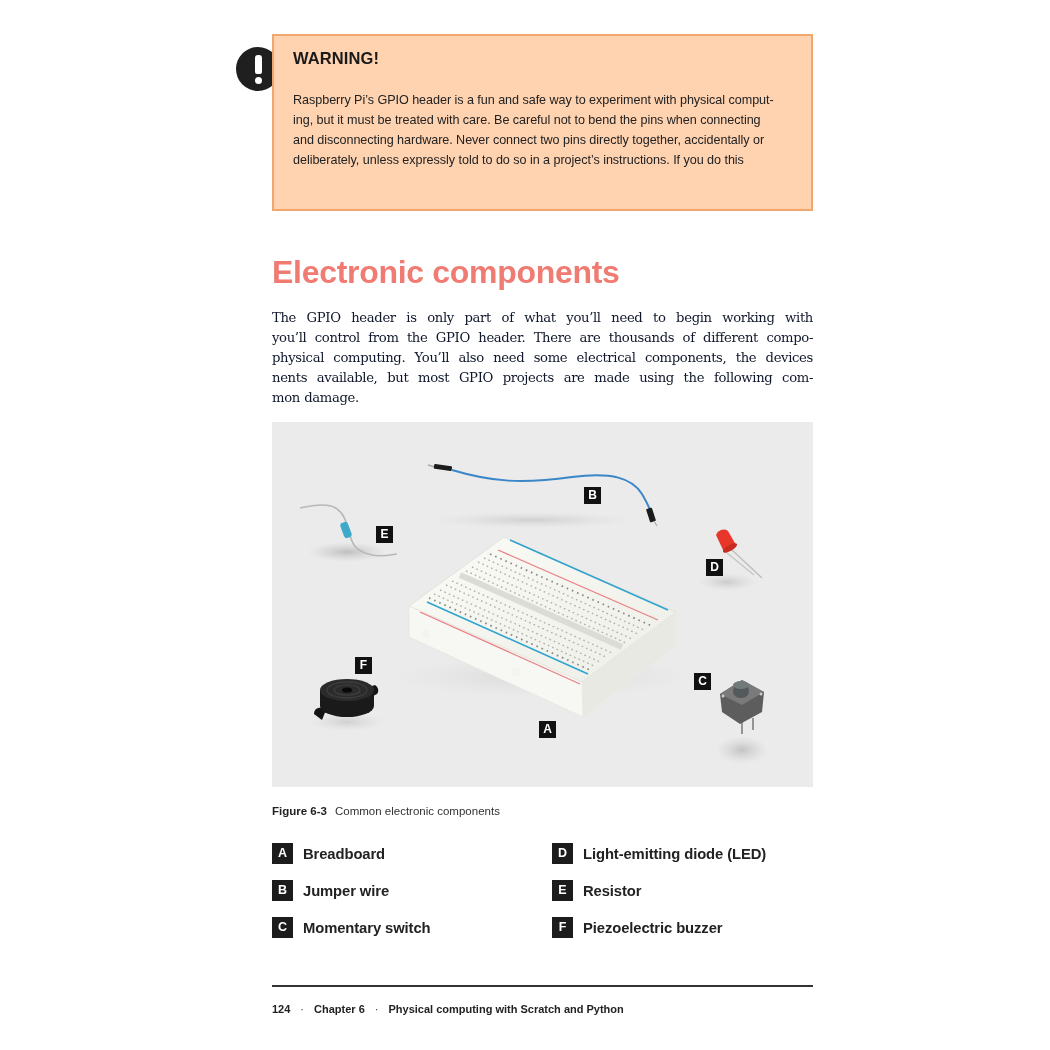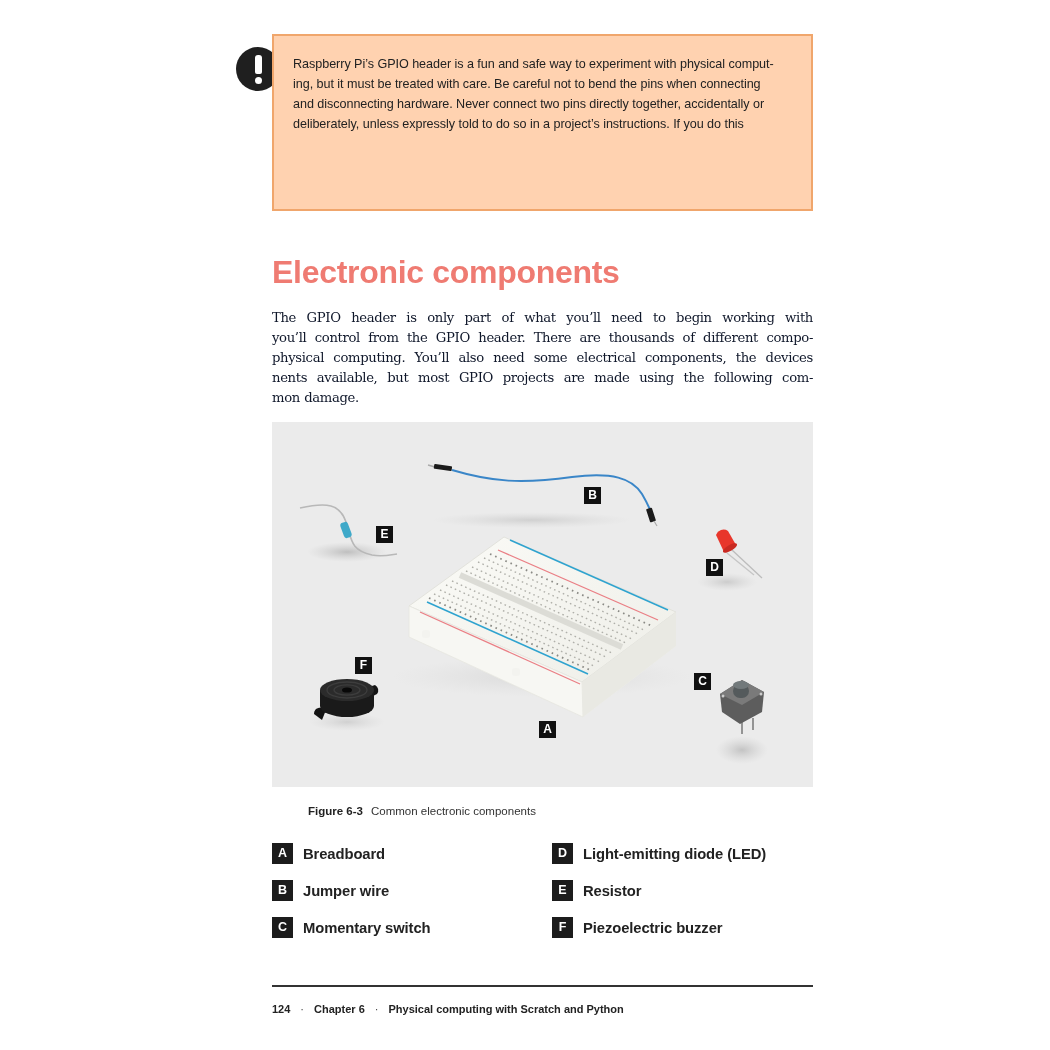--- a/index.html
+++ b/index.html
@@ -11,21 +11,21 @@
     position: absolute; left: 236px; top: 47px; width: 44px; height: 44px;
     border-radius: 50%; background: #1f1f1f;
   }
   .warning-icon .bar { position: absolute; left: 18.5px; top: 8px; width: 7px; height: 19px; background: #fff; border-radius: 3px 3px 2px 2px; }
   .warning-icon .dot { position: absolute; left: 18.5px; top: 30px; width: 7px; height: 7px; background: #fff; border-radius: 50%; }
   .warning-box {
     position: absolute; left: 272px; top: 34px; width: 541px; height: 177px;
     background: #ffd2b0; border: 2px solid #f0a66c; padding: 12px 18px 0 19px;
   }
   .warning-title { font-family: "Liberation Sans", sans-serif; font-weight: bold; font-size: 16.5px; color: #1a1a1a; margin-top: 1px; letter-spacing: 0.1px; }
-  .warning-text { font-size: 12.6px; line-height: 19.9px; color: #222; margin-top: 7px; letter-spacing: -0.05px; }
+  .warning-text { font-size: 12.6px; line-height: 19.9px; color: #222; margin-top: 23px; letter-spacing: -0.05px; }
   .warning-text em { font-style: italic; }
 
   
   .section-heading {
     position: absolute; left: 272px; top: 254px; font-size: 32px; font-weight: bold;
     color: #ef7b72; letter-spacing: -0.3px;
   }
   .body-para {
     position: absolute; left: 272px; top: 308px; width: 541px;
     font-family: "DejaVu Serif", serif; font-size: 13.2px; line-height: 20px; color: #0f172a;
@@ -40,21 +40,21 @@
     background: #ebebeb; overflow: hidden;
   }
   .figure svg { position: absolute; left: 0; top: 0; }
   .fig-label {
     position: absolute; width: 17px; height: 17px; background: #111; color: #fff;
     font-weight: bold; font-size: 12px; line-height: 17px; text-align: center;
     font-family: "Liberation Sans", sans-serif;
   }
 
   .figure-caption { position: absolute; left: 272px; top: 805px; font-size: 11.5px; color: #333; }
-  .figure-caption .num { font-weight: bold; color: #222; margin-right: 8px; margin-left: 36px; }
+  .figure-caption .num { font-weight: bold; color: #222; margin-right: 8px; }
 
   
   .legend-item { position: absolute; height: 21px; display: flex; align-items: center; }
   .legend-badge {
     width: 21px; height: 21px; background: #1c1c1c; color: #fff; font-weight: bold;
     font-size: 12.5px; line-height: 21px; text-align: center; margin-right: 10px;
   }
   .legend-label { font-weight: bold; font-size: 14.8px; color: #222; letter-spacing: -0.1px; }
 
   
@@ -63,20 +63,21 @@
   .footer .sep { font-weight: normal; color: #444; margin: 0 10px; }
 </style>
 </head>
 <body>
 
 <div class="warning-icon">
   <div class="bar"></div>
   <div class="dot"></div>
 </div>
 <div class="warning-box">
+  <div class="warning-title">WARNING!</div>
   <div class="warning-text">
     <div>Raspberry Pi’s GPIO header is a fun and safe way to experiment with physical comput-</div>
     <div>ing, but it must be treated with care. Be careful not to bend the pins when connecting</div>
     <div>and disconnecting hardware. Never connect two pins directly together, accidentally or</div>
     <div>deliberately, unless expressly told to do so in a project’s instructions. If you do this</div>
   </div>
 </div>
 
 <h2 class="section-heading">Electronic components</h2>
 <div class="body-para">

